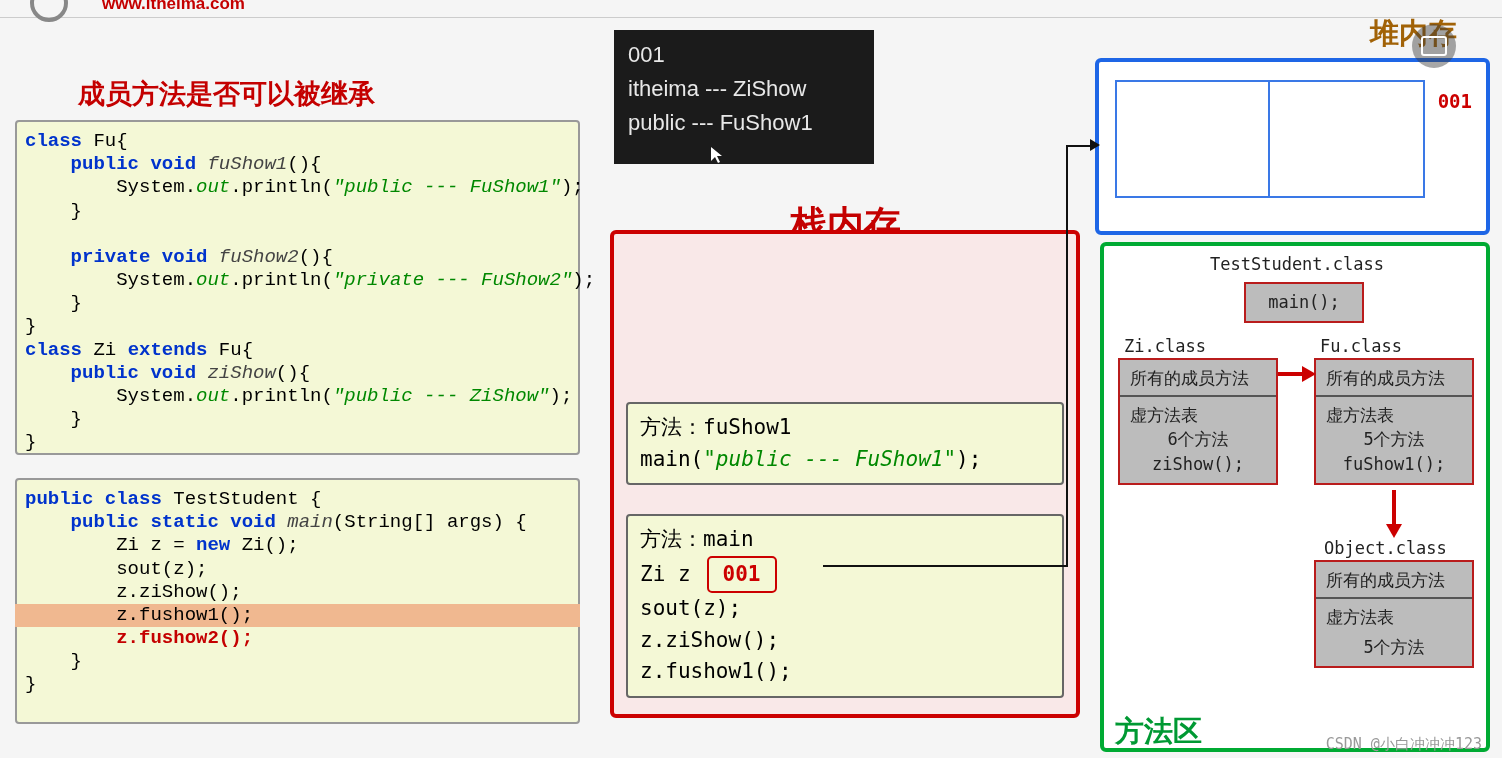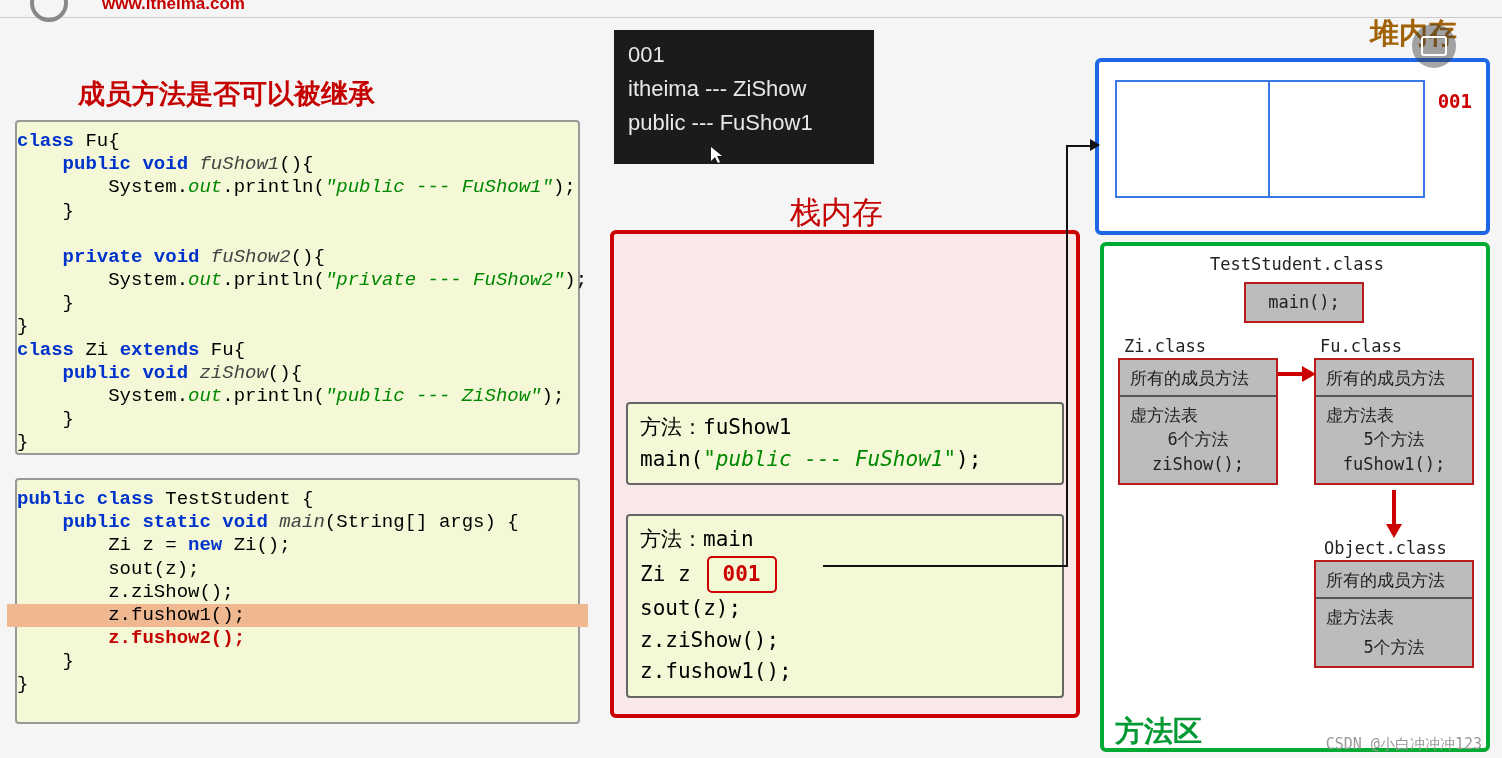--- a/index.html
+++ b/index.html
@@ -25,21 +25,21 @@
   }
 
   
   .title-left {
     position: absolute; top: 76px; left: 78px;
     color: #c40000; font-size: 27px; font-weight: bold;
   }
   .code-box {
     position: absolute; left: 15px;
     background: #f4f8d6; border: 2px solid #999; border-radius: 4px;
-    padding: 8px 0;
+    padding: 8px 8px;
     font-family: Consolas, "Courier New", monospace;
     font-size: 19px; line-height: 1.22;
     white-space: pre;
   }
   .code-box1 { top: 120px; width: 565px; height: 335px; }
   .code-box2 { top: 478px; width: 565px; height: 246px; }
   .kw { color: #0033cc; font-weight: bold; }
   .st { color: #008800; font-style: italic; }
   .fn { color: #444; font-style: italic; }
   .hl-o { background: #f0b890; display: block; margin: 0 -10px; padding: 0 10px; }
@@ -53,22 +53,22 @@
     font-family: "Segoe UI", sans-serif; font-size: 22px;
     padding: 8px 14px; line-height: 1.55;
   }
   .cursor {
     position: absolute; top: 146px; left: 710px;
     width: 12px; height: 16px; color: #fff;
   }
 
   
   .stack-title {
-    position: absolute; top: 192px; left: 790px;
-    color: #c40000; font-size: 31px; font-weight: normal;
+    position: absolute; top: 200px; left: 790px;
+    color: #c40000; font-size: 37px; font-weight: bold;
   }
   .stack-box {
     position: absolute; top: 230px; left: 610px;
     width: 470px; height: 488px;
     border: 4px solid #cc0000; border-radius: 6px;
     background: #f9e8e8;
   }
   .stack-frame {
     position: absolute; left: 12px; right: 12px;
     background: #f4f8d6; border: 2px solid #666; border-radius: 4px;

